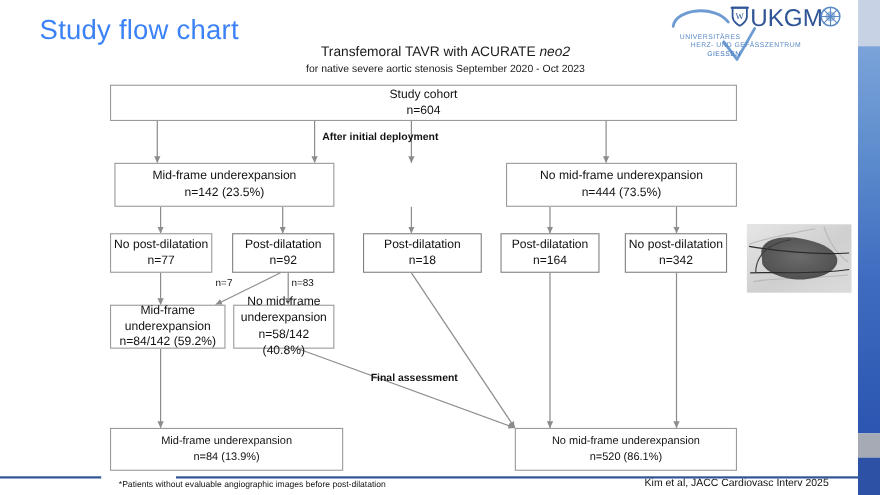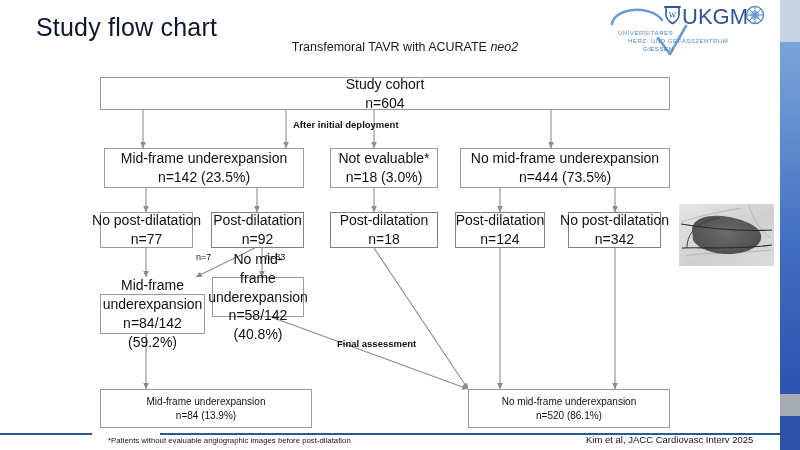--- a/index.html
+++ b/index.html
@@ -42,21 +42,21 @@
     width: 620px; height: 2px;
     background: #2f5597;
   }
 
   
   .page-title {
     position: absolute;
     left: 36px; top: 13px;
     font-size: 25px;
     font-weight: 400;
-    color: #0f172a;
+    color: #3b82f6;
     letter-spacing: .2px;
     white-space: nowrap;
   }
 
   
   .chart-head {
     position: absolute;
     left: 200px; top: 40px;
     width: 410px;
     text-align: center;
@@ -83,21 +83,21 @@
   .box {
     position: absolute;
     box-sizing: border-box;
     background: #ffffff;
     border: 1px solid #9a9a9a;
     display: flex;
     flex-direction: column;
     align-items: center;
     justify-content: center;
     text-align: center;
-    font-size: 14px;
+    font-size: 11px;
     line-height: 1.35;
     color: #111111;
     padding: 2px 3px;
   }
   .box.thick { border: 1.4px solid #808080; text-align: right; }
   .box span { display: block; white-space: nowrap; }
   .box.wrap span { white-space: normal; }
 
   
   .flow-label {
@@ -186,20 +186,21 @@
       </g>
 
       <text x="10" y="33" font-family="'Liberation Sans', sans-serif" font-size="6.2" fill="#5b8ac6" letter-spacing=".4">UNIVERSITÄRES</text>
       <text x="20" y="41" font-family="'Liberation Sans', sans-serif" font-size="6.2" fill="#5b8ac6" letter-spacing=".4">HERZ- UND GEFÄSSZENTRUM</text>
       <text x="35" y="49" font-family="'Liberation Sans', sans-serif" font-size="6.2" fill="#3e74bd" letter-spacing=".4">GIESSEN</text>
     </svg>
   </div>
 
   <div class="chart-head">
     <div class="h1"><span>Transfemoral TAVR with ACURATE </span><i>neo2</i></div>
+    <div class="h2">for native severe aortic stenosis September 2020 - Oct 2023</div>
   </div>
 
   <svg id="connectors" xmlns="http://www.w3.org/2000/svg">
     <defs>
       <marker id="ah" markerWidth="7" markerHeight="7" refX="5.4" refY="3" orient="auto" markerUnits="strokeWidth">
         <path d="M0,0.4 L5.6,3 L0,5.6 z" fill="#8c8c8c"></path>
       </marker>
     </defs>
     <g stroke="#8c8c8c" stroke-width="1.1" fill="none" marker-end="url(#ah)">
 
@@ -243,24 +244,20 @@
   <div class="box" style="left:100px; top:77px; width:570px; height:33px;">
     <span>Study cohort</span>
     <span>n=604</span>
   </div>
 
   <div class="box" style="left:104px; top:148px; width:200px; height:40px;">
     <span>Mid-frame underexpansion</span>
     <span>n=142 (23.5%)</span>
   </div>
 
-  <div class="box" style="left:330px; top:148px; width:108px; height:40px;">
-    <span>Not evaluable*</span>
-    <span>n=18 (3.0%)</span>
-  </div>
 
   <div class="box" style="left:460px; top:148px; width:210px; height:40px;">
     <span>No mid-frame underexpansion</span>
     <span>n=444 (73.5%)</span>
   </div>
 
   <div class="box" style="left:100px; top:212px; width:93px; height:36px;">
     <span>No post-dilatation</span>
     <span>n=77</span>
   </div>
@@ -270,29 +267,29 @@
     <span>n=92</span>
   </div>
 
   <div class="box thick" style="left:330px; top:212px; width:108px; height:36px;">
     <span>Post-dilatation</span>
     <span>n=18</span>
   </div>
 
   <div class="box thick" style="left:455px; top:212px; width:90px; height:36px;">
     <span>Post-dilatation</span>
-    <span>n=124</span>
+    <span>n=164</span>
   </div>
 
   <div class="box thick" style="left:568px; top:212px; width:93px; height:36px;">
     <span>No post-dilatation</span>
     <span>n=342</span>
   </div>
 
-  <div class="box wrap" style="left:100px; top:277px; width:105px; height:40px;margin-top:17px;">
+  <div class="box wrap" style="left:100px; top:277px; width:105px; height:40px;">
     <span>Mid-frame</span>
     <span>underexpansion</span>
     <span>n=84/142 (59.2%)</span>
   </div>
 
   <div class="box wrap" style="left:212px; top:277px; width:92px; height:40px;">
     <span>No mid-frame</span>
     <span>underexpansion</span>
     <span>n=58/142 (40.8%)</span>
   </div>

